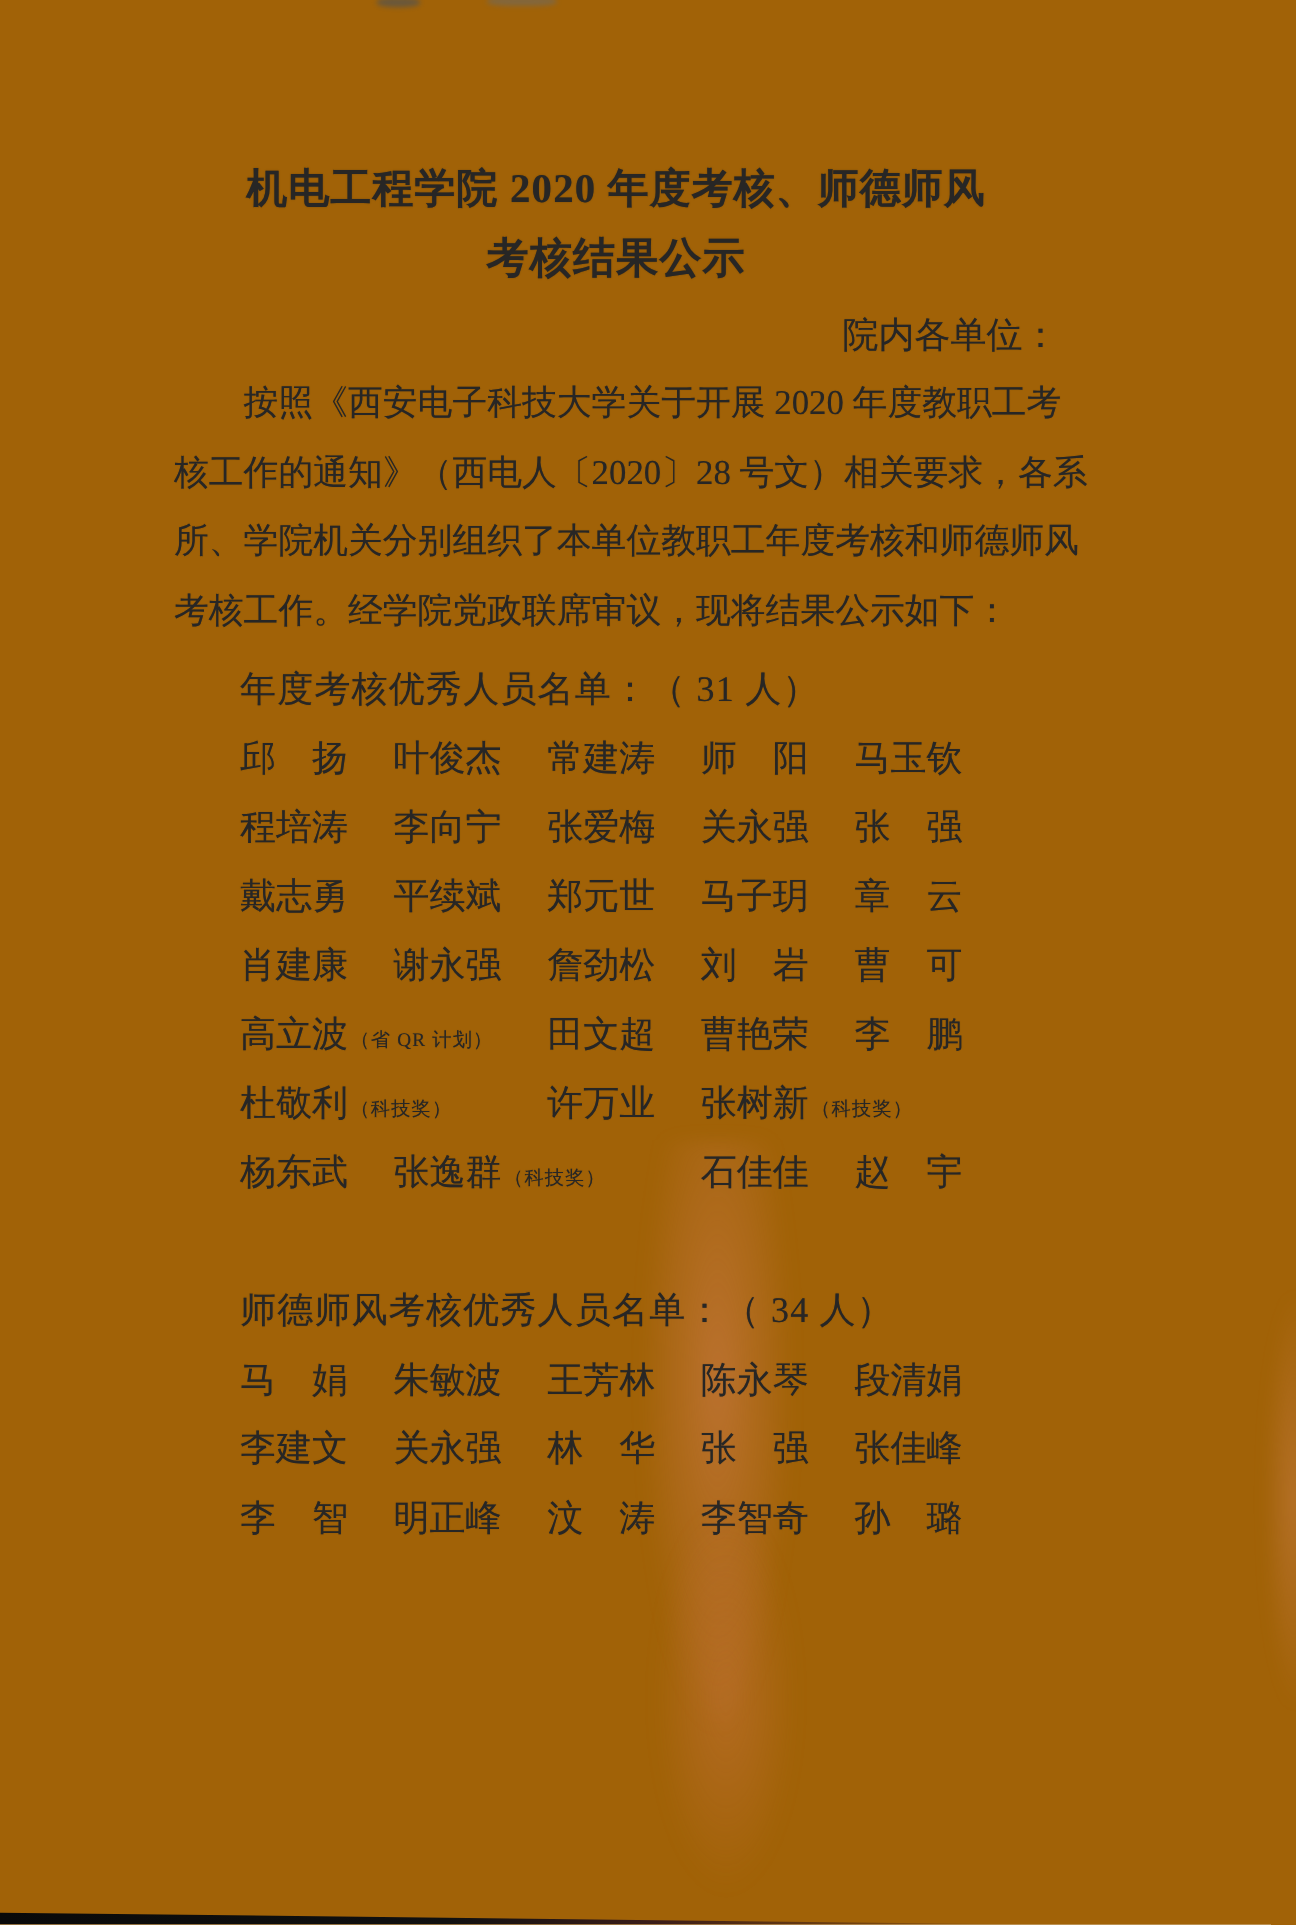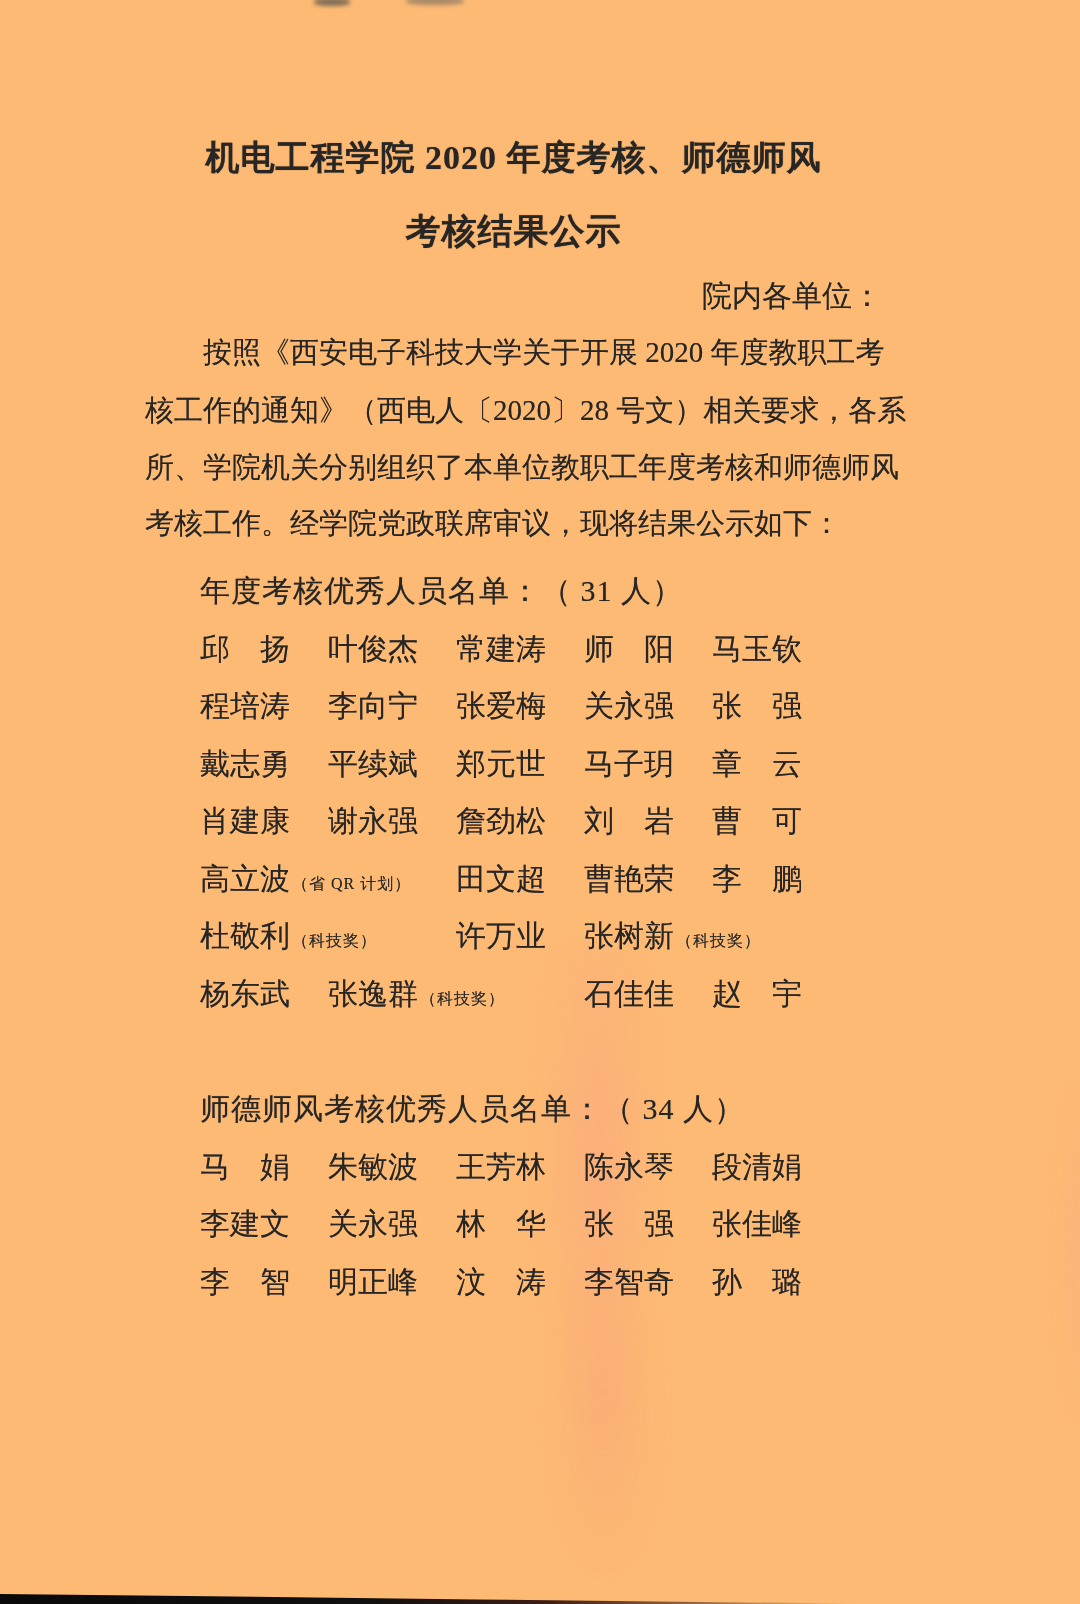--- a/index.html
+++ b/index.html
@@ -4,46 +4,46 @@
 <style>
   html,body{margin:0;padding:0;}
   body{
     width:1080px;height:1604px;
     background:#f6f5f2;
     font-family:"Liberation Serif","DejaVu Serif",serif;
     color:#272625;
   }
   .page{
     position:relative;width:1080px;height:1604px;
-    background:#fdba74;overflow:hidden;
+    background:#a16207;overflow:hidden;
   }
   .doc{
     position:relative;
     padding-top:138px;margin-left:145px;width:737px;
   }
   .title{
     font-size:34px;font-weight:bold;line-height:40px;
     text-align:center;letter-spacing:1px;
     text-shadow:0 0 1px rgba(30,30,30,.55);
   }
-  .title.second{margin-top:34px;font-size:35px;}
+  .title.second{margin-top:18px;font-size:35px;}
   .salutation{
     margin-top:16px;font-size:30px;line-height:56px;
     text-shadow:0 0 .6px rgba(40,40,40,.5);
     text-align:right;
   }
   .para-line{
     font-size:29px;line-height:57.5px;height:57.5px;
     text-align:justify;text-align-last:justify;
     text-justify:inter-character;
     white-space:nowrap;
     text-shadow:0 0 .6px rgba(40,40,40,.5);
   }
   .para-line.first{text-indent:58px;}
-  .para-line.last{text-align-last:left;font-family:Liberation Mono, monospace;}
+  .para-line.last{text-align-last:left;}
   .sec-heading{
     margin-top:8px;padding-left:55px;
     font-size:30px;line-height:57.5px;letter-spacing:1px;
     text-shadow:0 0 .7px rgba(35,35,35,.55);
     font-family:Liberation Serif, serif;
   }
   .section.second{margin-top:58px;}
   .name-row{
     padding-left:55px;line-height:57.5px;height:57.5px;
     white-space:nowrap;font-size:30px;

